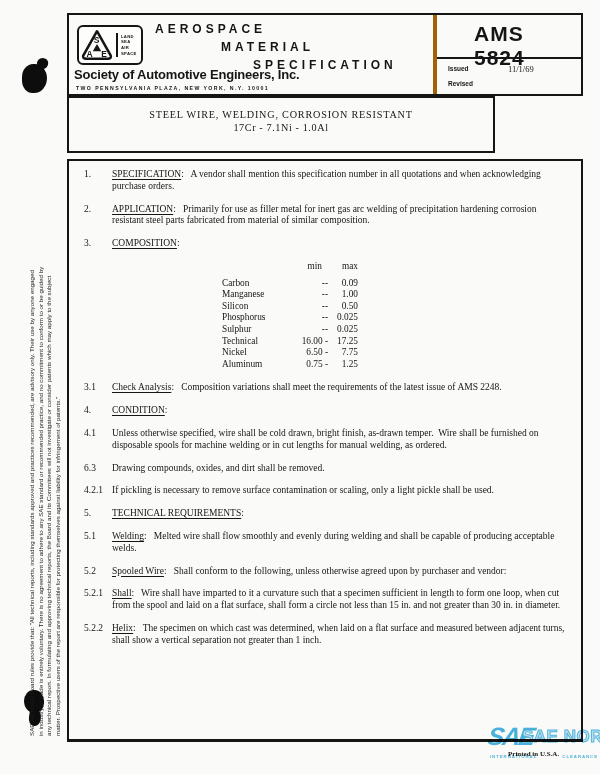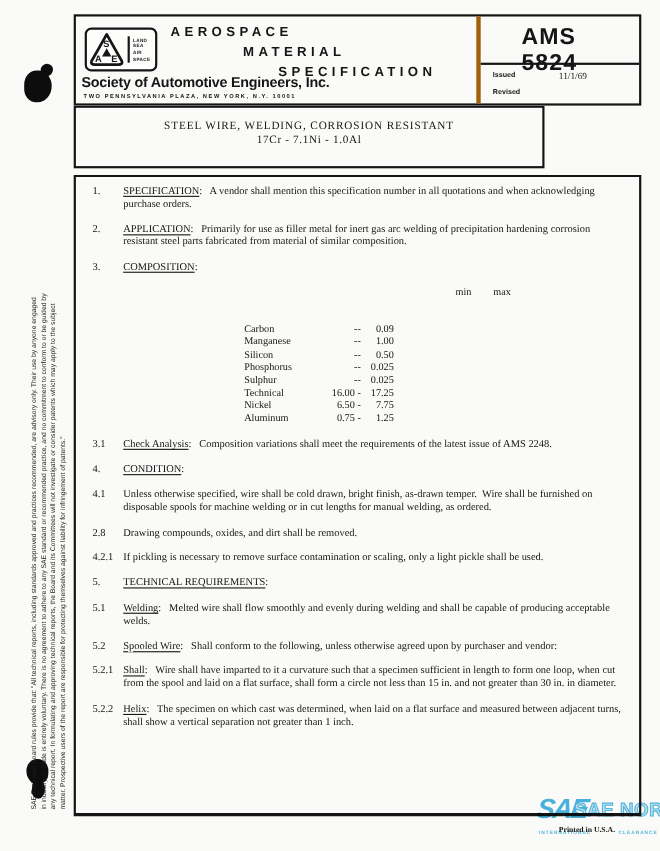--- a/index.html
+++ b/index.html
@@ -45,21 +45,21 @@
   .sec{display:flex;margin-bottom:11px;}
   .sec .num{width:28px;flex:none;}
   .sec .content{flex:1;padding-right:6px;white-space:pre-wrap;}
   .u{text-decoration:underline;text-underline-offset:1.5px;}
   .ctable{margin:0 0 12px 138px;font-size:9.3px;line-height:11.6px;}
   .ct-row{display:flex;}
   .ct-name{width:74px;}
   .ct-min{width:36px;text-align:right;padding-right:4px;box-sizing:border-box;}
   .ct-max{width:26px;text-align:right;}
   .ct-head .ct-min{padding-right:10px;}
-  .ct-head{margin-bottom:22px;justify-content:center;}
+  .ct-head{margin-bottom:5px;}
   
   .footer-copyright{position:absolute;left:95px;top:751px;font-size:7.5px;font-weight:bold;letter-spacing:.3px;margin-top:40px;}
   .footer-copyright .by{margin-left:14px;}
   .footer-printed{position:absolute;left:508px;top:750px;font-size:7px;font-weight:bold;z-index:1;}
   
   .watermark{position:absolute;left:466px;top:722px;width:134px;height:50px;z-index:2;mix-blend-mode:multiply;font-family:"Liberation Sans",sans-serif;}
   .wm-glyph{position:absolute;left:22px;top:0px;font-size:25px;font-weight:bold;font-style:italic;color:#49b4e2;transform:skewX(-8deg);letter-spacing:-2px;}
   .wm-text{position:absolute;left:56px;top:5px;font-size:17px;font-weight:bold;letter-spacing:.5px;color:#c3e6f6;-webkit-text-stroke:1px #54b8e3;white-space:nowrap;}
   .wm-sub{position:absolute;left:24px;top:32px;width:108px;display:flex;justify-content:space-between;font-size:4.4px;font-weight:bold;letter-spacing:.9px;color:#54b8e3;}
   .wm-sub span{white-space:nowrap;}
@@ -195,21 +195,21 @@
       <div class="num">4.</div>
       <div class="content"><span class="u">CONDITION</span><span>:</span></div>
     </div>
 
     <div class="sec">
       <div class="num">4.1</div>
       <div class="content"><span class="u"></span><span>Unless otherwise specified, wire shall be cold drawn, bright finish, as-drawn temper.  Wire shall be furnished on disposable spools for machine welding or in cut lengths for manual welding, as ordered.</span></div>
     </div>
 
     <div class="sec">
-      <div class="num">2.8</div>
+      <div class="num">6.3</div>
       <div class="content"><span class="u"></span><span>Drawing compounds, oxides, and dirt shall be removed.</span></div>
     </div>
 
     <div class="sec">
       <div class="num">4.2.1</div>
       <div class="content"><span class="u"></span><span>If pickling is necessary to remove surface contamination or scaling, only a light pickle shall be used.</span></div>
     </div>
 
     <div class="sec">
       <div class="num">5.</div>

